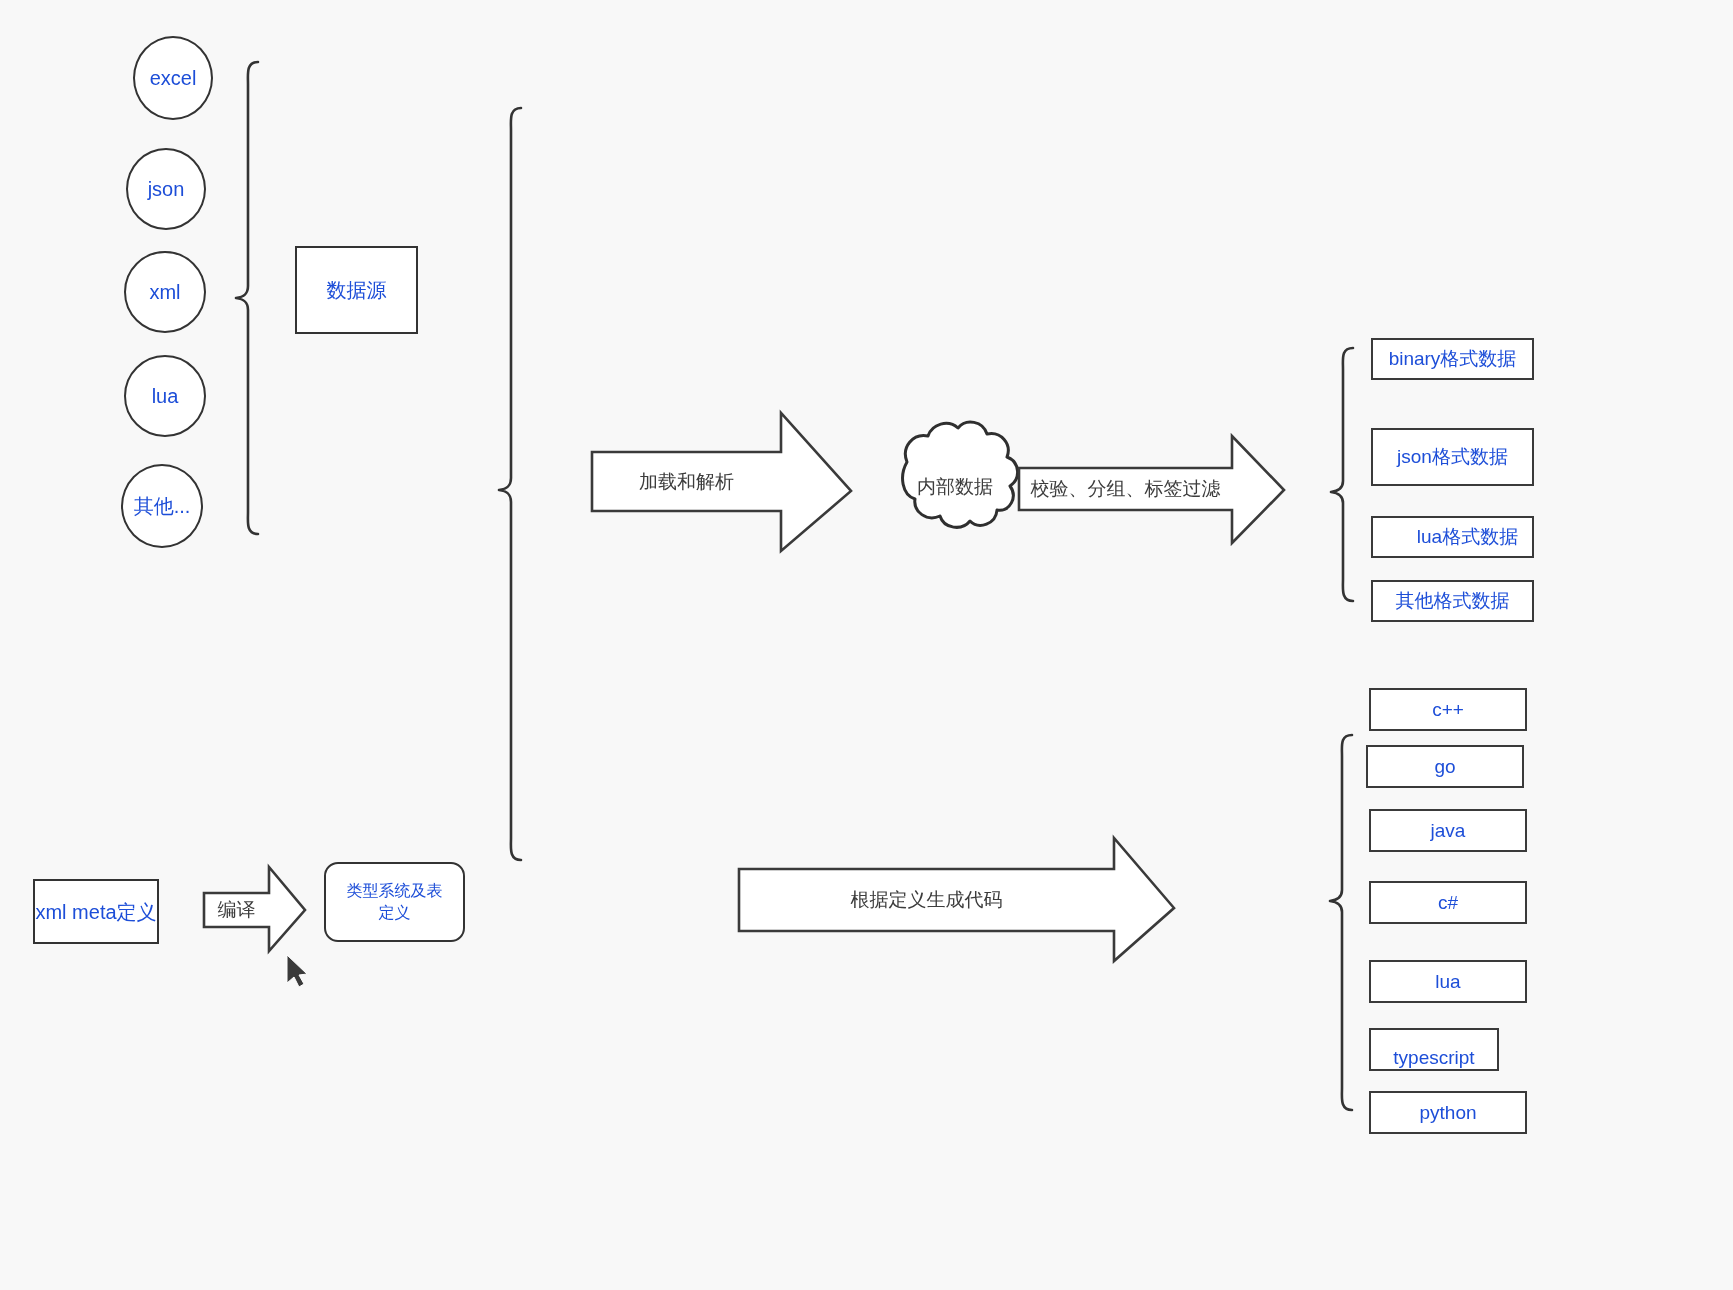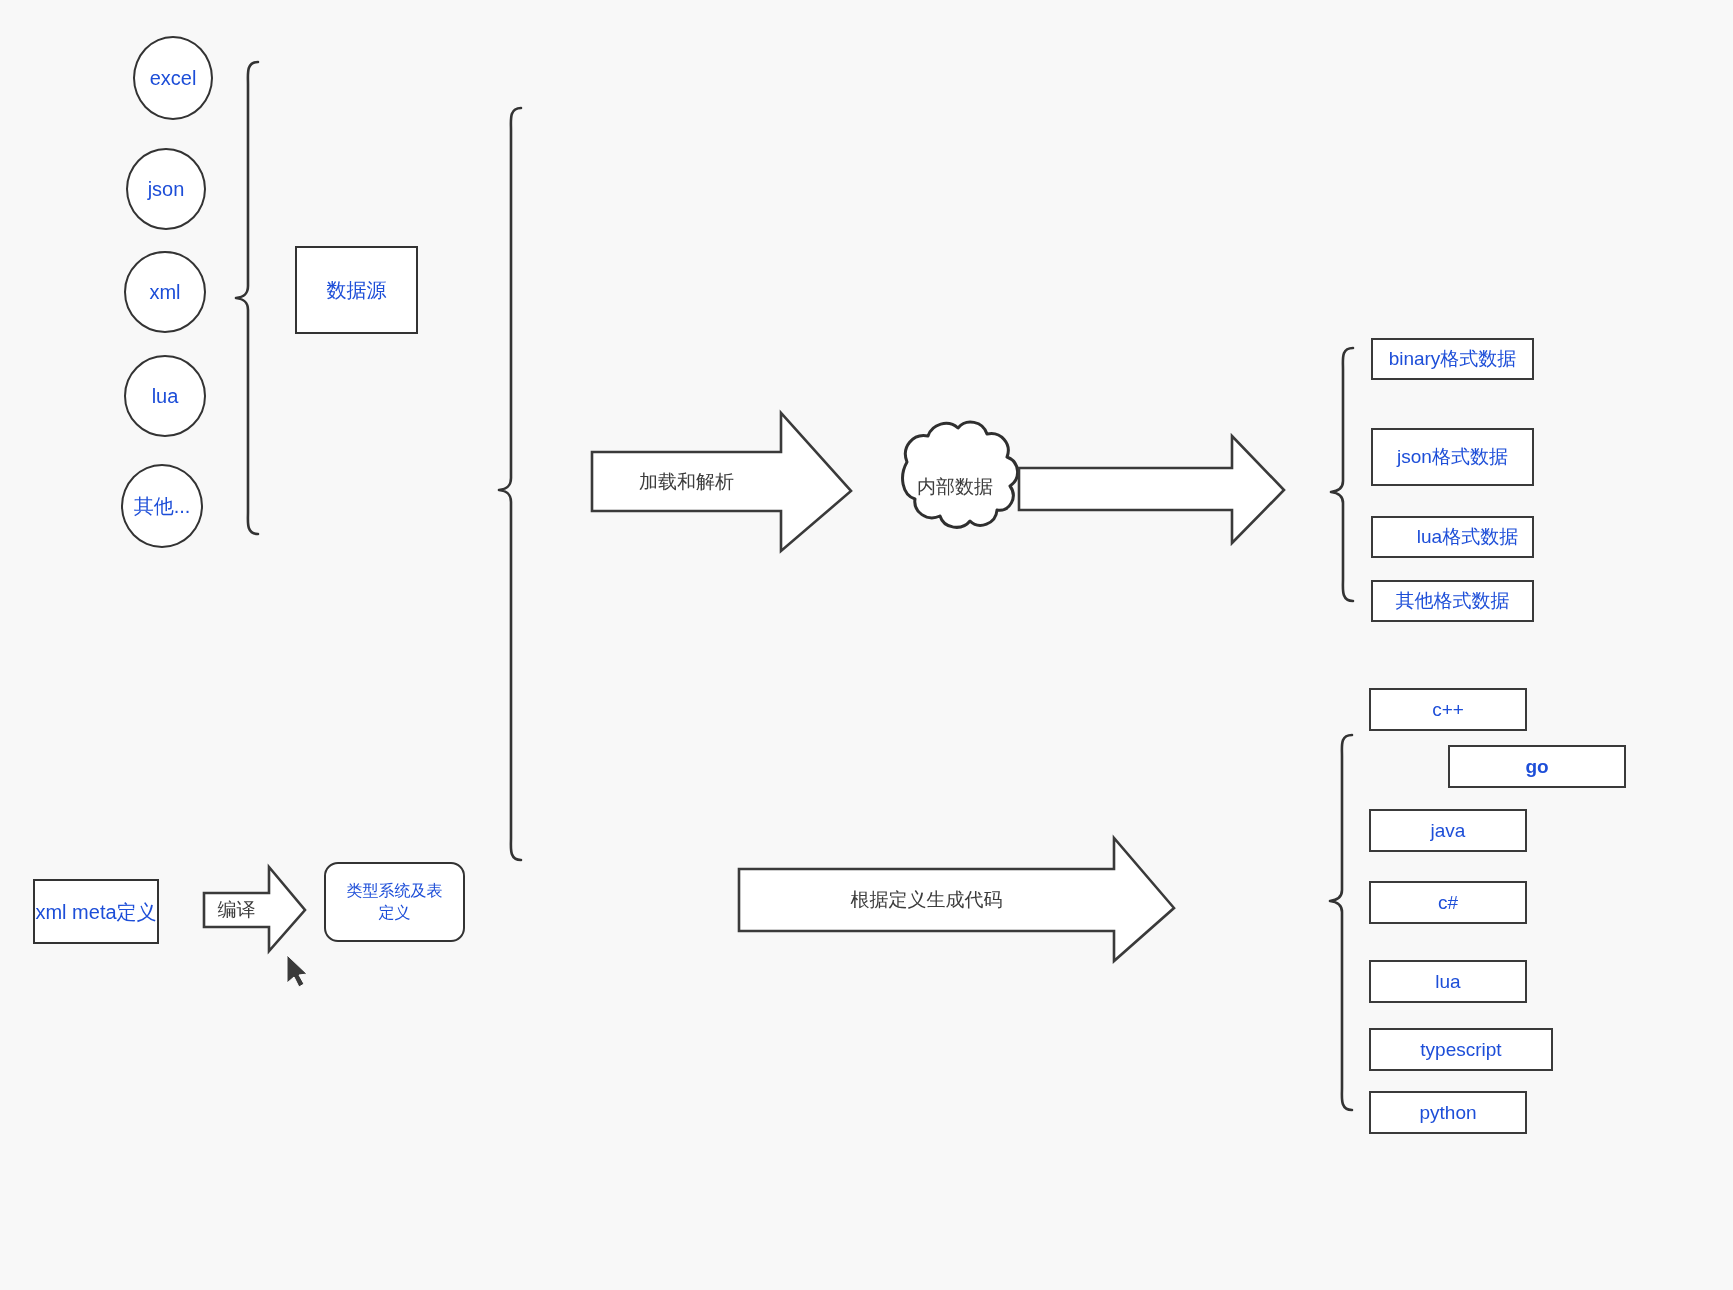--- a/index.html
+++ b/index.html
@@ -78,20 +78,23 @@
       C927,522 913,512 915,499
       C902,495 899,476 907,462 Z"></path>
   </svg>
   <div class="arrow-label" style="left:890px;top:462px;width:130px;height:50px;">
     <span>内部数据</span>
   </div>
 
   <svg width="1733" height="1290">
     <path class="arrowshape" d="M1019,468 L1232,468 L1232,436 L1284,490 L1232,543 L1232,510 L1019,510 Z"></path>
   </svg>
+  <div class="arrow-label" style="left:1019px;top:468px;width:213px;height:42px;">
+    <span>校验、分组、标签过滤</span>
+  </div>
 
   <svg width="1733" height="1290">
     <path class="stroke" d="M1353,348 C1341,348 1343,359 1343,369 L1343,481 C1343,488 1339,491 1331,492
                              C1339,493 1343,496 1343,503 L1343,579 C1343,589 1341,601 1353,601"></path>
   </svg>
 
   <div class="node rect-thin" style="left:1371px;top:338px;width:163px;height:42px;">
     <span>binary格式数据</span>
   </div>
   <div class="node rect-thin" style="left:1371px;top:428px;width:163px;height:58px;">
@@ -128,33 +131,33 @@
   </div>
 
   <svg width="1733" height="1290">
     <path class="stroke" d="M1352,735 C1340,735 1342,746 1342,756 L1342,890 C1342,897 1338,900 1330,901
                              C1338,902 1342,905 1342,912 L1342,1088 C1342,1098 1340,1110 1352,1110"></path>
   </svg>
 
   <div class="node rect-thin" style="left:1369px;top:688px;width:158px;height:43px;">
     <span>c++</span>
   </div>
-  <div class="node rect-thin" style="left:1448px;top:745px;width:178px;height:43px;font-weight:bold;">
+  <div class="node rect-thin" style="left:1366px;top:745px;width:158px;height:43px;">
     <span>go</span>
   </div>
   <div class="node rect-thin" style="left:1369px;top:809px;width:158px;height:43px;">
     <span>java</span>
   </div>
   <div class="node rect-thin" style="left:1369px;top:881px;width:158px;height:43px;">
     <span>c#</span>
   </div>
   <div class="node rect-thin" style="left:1369px;top:960px;width:158px;height:43px;">
     <span>lua</span>
   </div>
-  <div class="node rect-thin" style="left:1369px;top:1028px;width:184px;height:43px;">
+  <div class="node rect-thin" style="left:1369px;top:1028px;width:130px;height:43px;align-items:flex-end;">
     <span>typescript</span>
   </div>
   <div class="node rect-thin" style="left:1369px;top:1091px;width:158px;height:43px;">
     <span>python</span>
   </div>
 
   <svg width="1733" height="1290">
     <path d="M287,955 L287,983 L294,977 L299,987 L304,984 L299,975 L307,974 Z" fill="#3a3a3a" stroke="#ffffff" stroke-width="1"></path>
   </svg>
 

